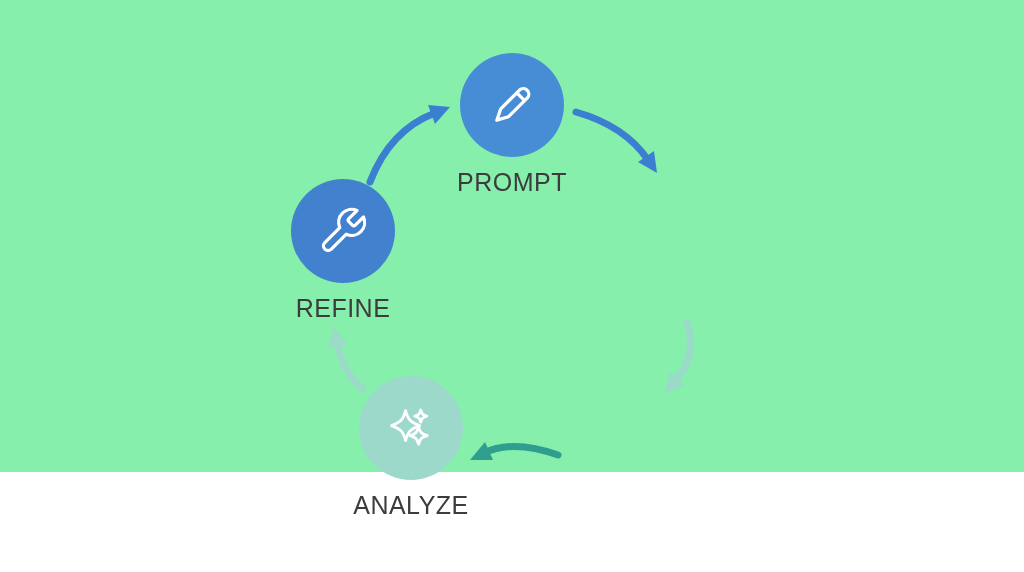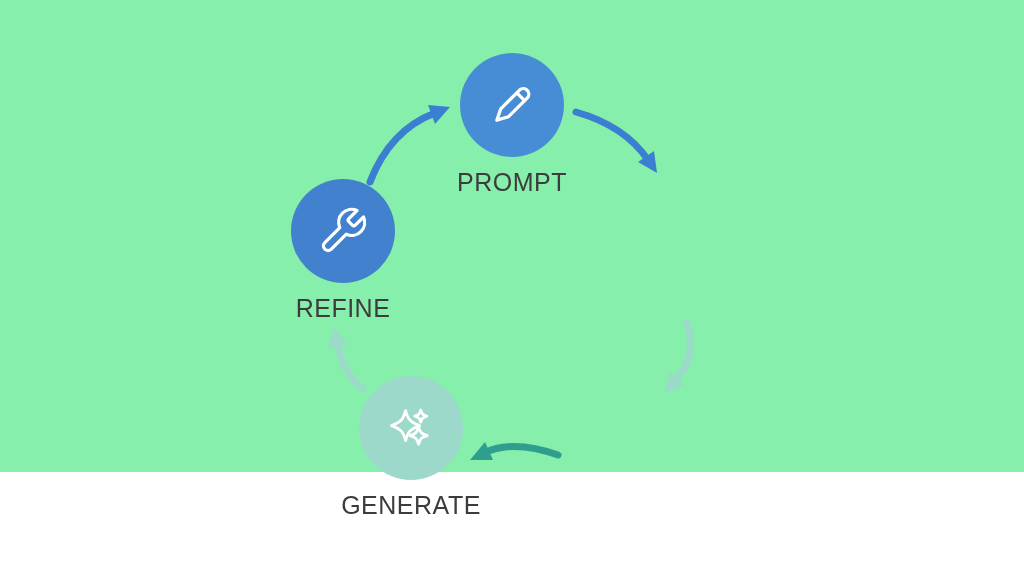--- a/index.html
+++ b/index.html
@@ -101,21 +101,21 @@
 
 
   <div class="step step--analyze">
     <div class="circle" style="background-color: rgb(156, 217, 203);">
       <svg width="52" height="52" viewBox="0 0 24 24" fill="none" stroke="#ffffff" stroke-width="1.3" stroke-linecap="round" stroke-linejoin="round">
         <path d="M9.5 4 C10.6 8.2 11.8 9.4 16 10.9 C11.8 12.4 10.6 13.6 9.5 17.8 C8.4 13.6 7.2 12.4 3 10.9 C7.2 9.4 8.4 8.2 9.5 4 Z"></path>
         <path d="M16.5 3.7 C17 5.6 17.6 6 19.3 6.5 C17.6 7 17 7.4 16.5 9.3 C16 7.4 15.4 7 13.7 6.5 C15.4 6 16 5.6 16.5 3.7 Z"></path>
         <path d="M15.5 11.5 C16.2 14.2 17 14.8 19.5 15.5 C17 16.2 16.2 16.8 15.5 19.5 C14.8 16.8 14 16.2 11.5 15.5 C14 14.8 14.8 14.2 15.5 11.5 Z"></path>
       </svg>
     </div>
-    <div class="label">GENERATE</div>
+    <div class="label">ANALYZE</div>
   </div>
 
   <div class="step step--refine">
     <div class="circle" style="background-color: rgb(65, 129, 206);">
       <svg width="52" height="52" viewBox="0 0 24 24" fill="none" stroke="#ffffff" stroke-width="1.5" stroke-linecap="round" stroke-linejoin="round">
         <path d="M14.7 6.3a1 1 0 0 0 0 1.4l1.6 1.6a1 1 0 0 0 1.4 0l3.77-3.77a6 6 0 0 1-7.94 7.94l-6.91 6.91a2.12 2.12 0 0 1-3-3l6.91-6.91a6 6 0 0 1 7.94-7.94l-3.76 3.76z"></path>
       </svg>
     </div>
     <div class="label">REFINE</div>
   </div>

